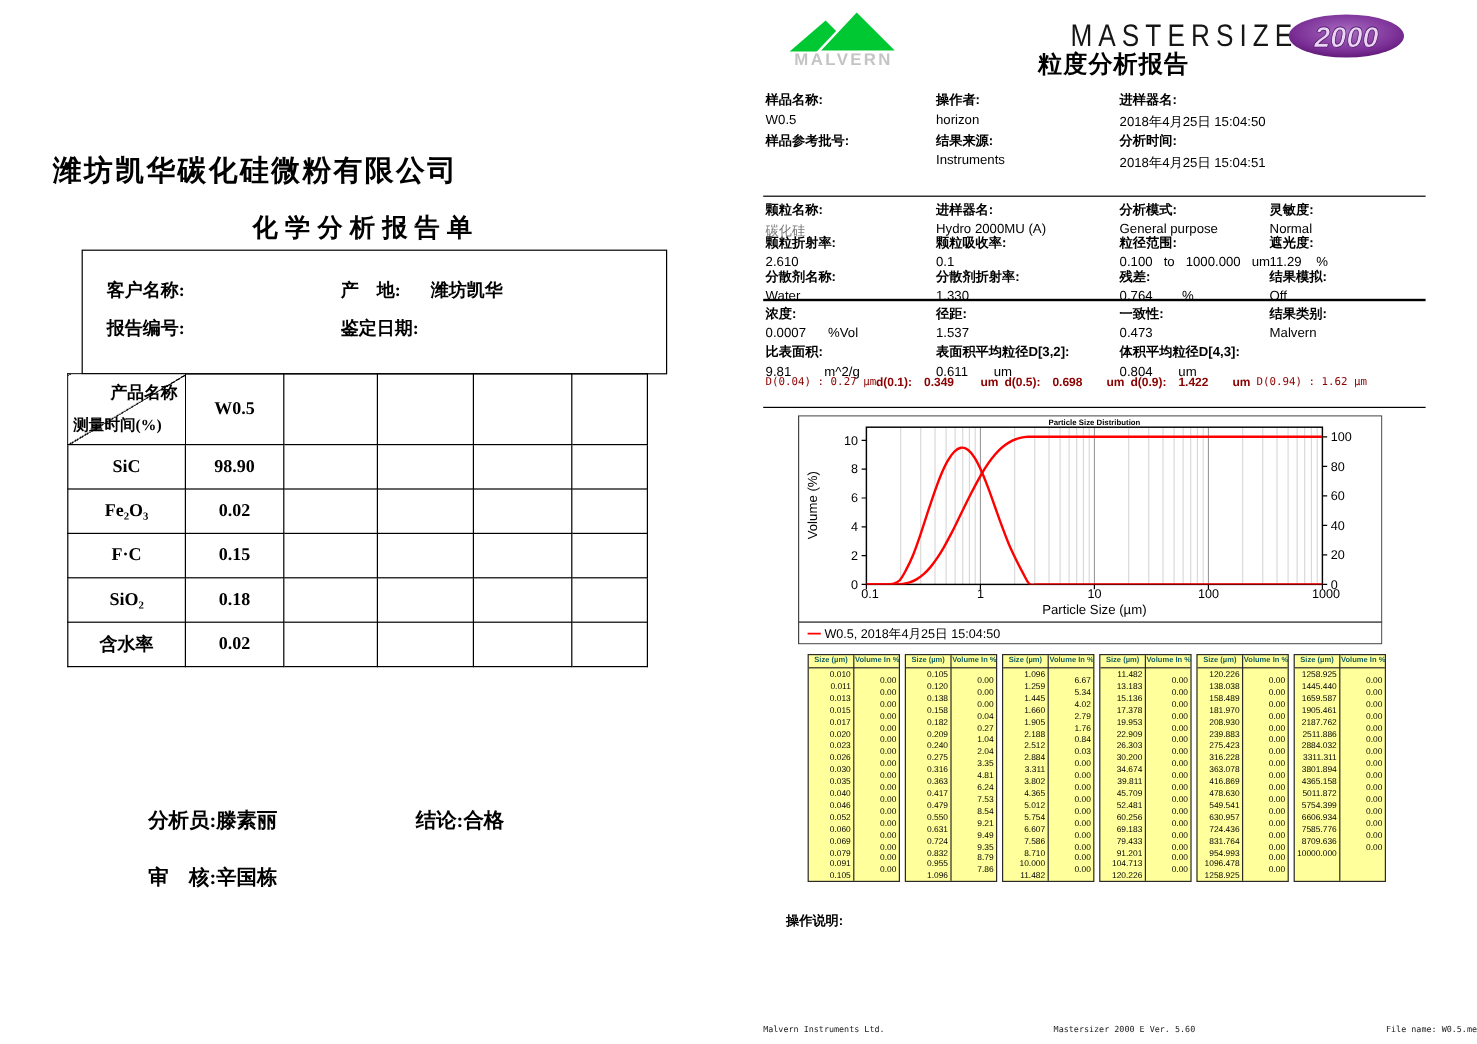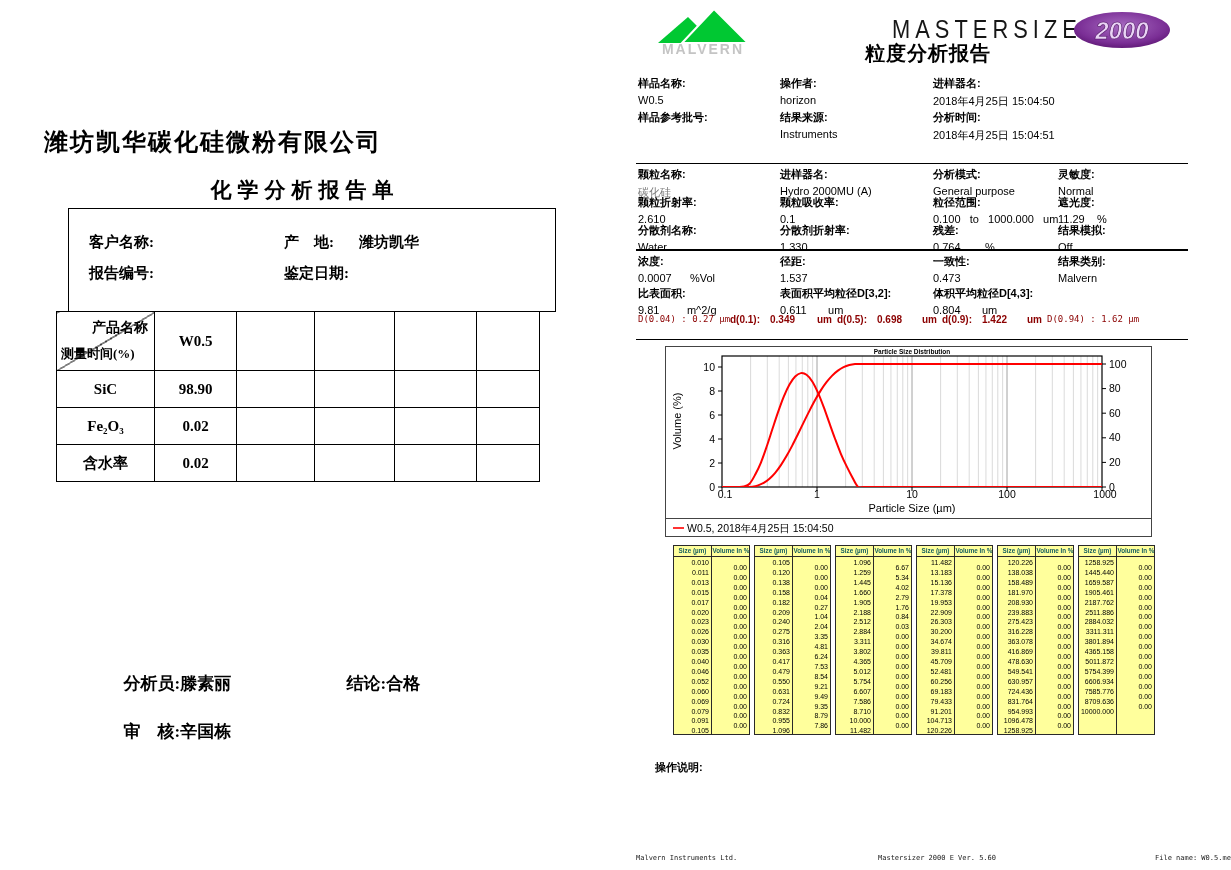--- a/index.html
+++ b/index.html
@@ -94,20 +94,36 @@
           <td>SiC</td>
           <td>98.90</td>
           <td></td>
           <td></td>
           <td></td>
           <td></td>
         </tr>
     <tr style="height:37px">
           <td>Fe₂O₃</td>
           <td>0.02</td>
+          <td></td>
+          <td></td>
+          <td></td>
+          <td></td>
+        </tr>
+    <tr style="height:37px">
+          <td>F·C</td>
+          <td>0.15</td>
+          <td></td>
+          <td></td>
+          <td></td>
+          <td></td>
+        </tr>
+    <tr style="height:37px">
+          <td>SiO₂</td>
+          <td>0.18</td>
           <td></td>
           <td></td>
           <td></td>
           <td></td>
         </tr>
     <tr style="height:37px">
           <td>含水率</td>
           <td>0.02</td>
           <td></td>
           <td></td>

